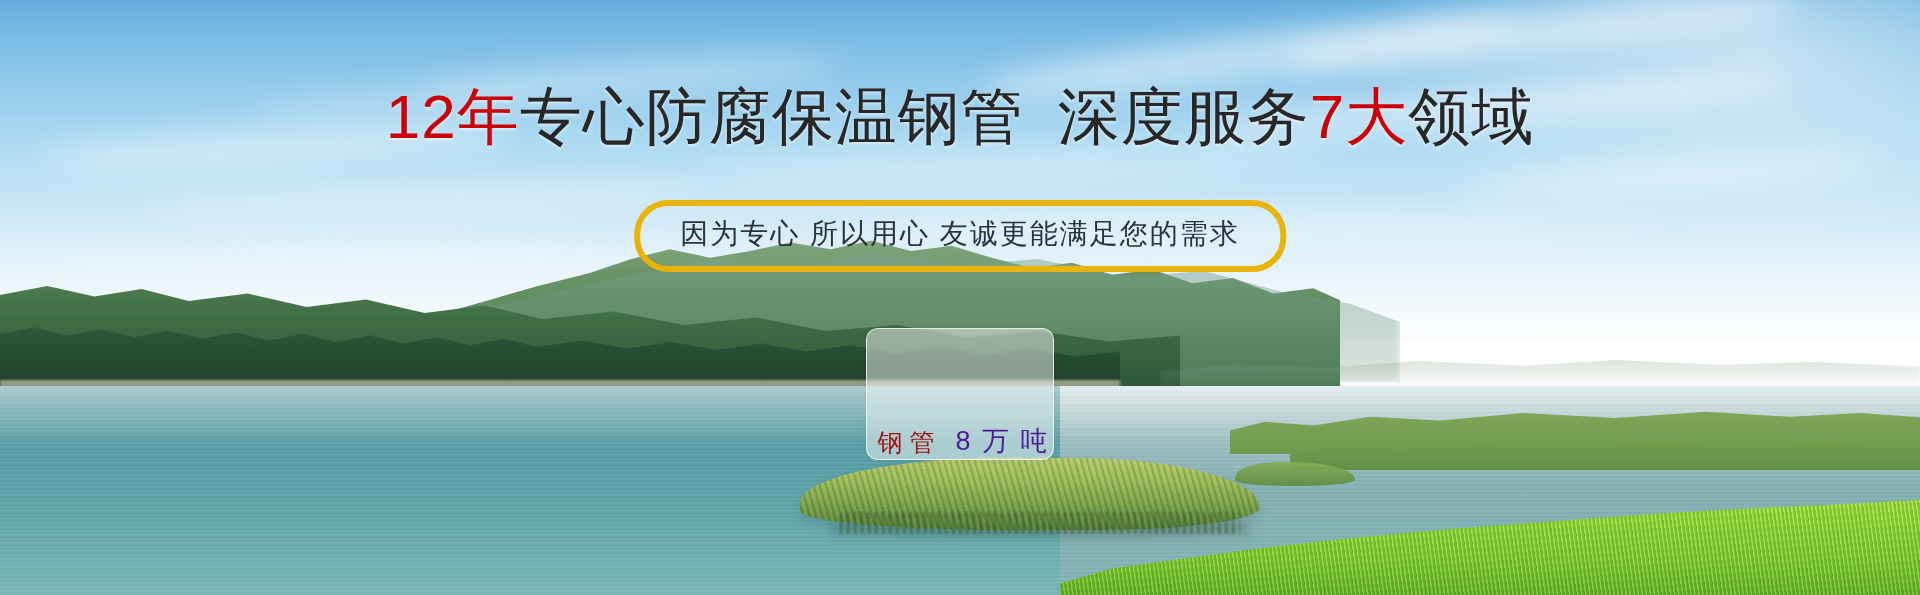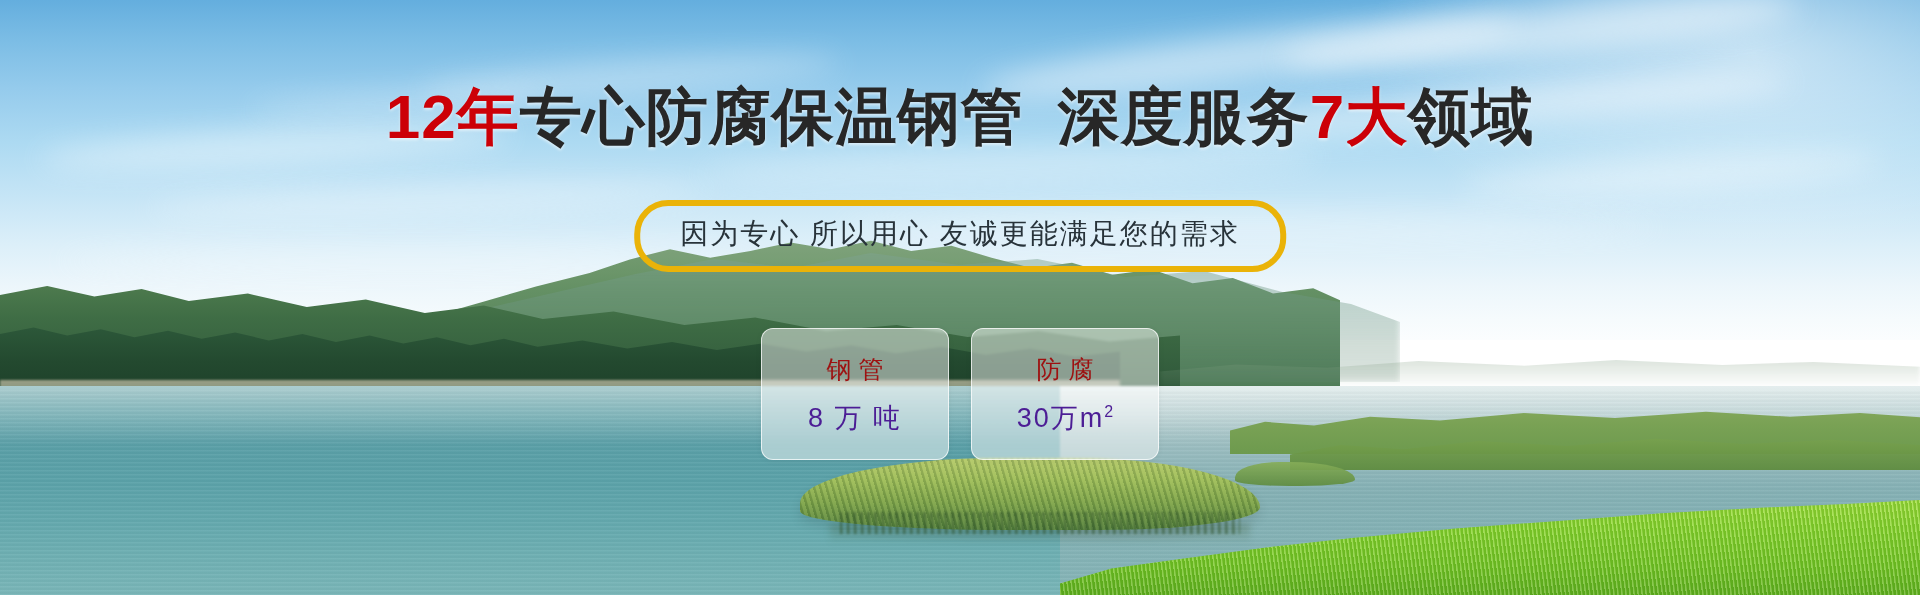--- a/index.html
+++ b/index.html
@@ -242,21 +242,21 @@
     opacity: .92;
   }
 
   
   .headline {
     position: absolute;
     left: 0; top: 84px;
     width: 1920px;
     text-align: center;
     font-size: 62px;
-    font-weight: bold;
+    font-weight: normal;
     letter-spacing: 1px;
     line-height: 1.05;
     white-space: nowrap;
     text-shadow: 0 2px 3px rgba(255,255,255,0.55);
   }
   .headline .red { color: #cc0007; }
   .headline .dark { color: #272727; }
   .headline .gap { display: inline-block; width: 34px; }
 
   
@@ -285,22 +285,21 @@
     gap: 22px;
   }
   .card {
     width: 186px;
     height: 130px;
     border-radius: 12px;
     background: rgba(255,255,255,0.48);
     border: 1px solid rgba(255,255,255,0.72);
     box-shadow: 0 1px 6px rgba(0,0,0,0.05);
     display: flex;
-    flex-direction: column;
-    align-items: center;
+    align-items: flex-end;
     justify-content: center;
     gap: 14px;
     backdrop-filter: blur(1px);
   }
   .card-label {
     color: #9e1111;
     font-size: 25px;
     letter-spacing: 7px;
     text-indent: 7px;
     font-weight: normal;
@@ -366,22 +365,16 @@
 
   <div class="cards">
 
     <div class="card">
       <div class="card-label">钢管</div>
       <div class="card-value">
         <span>8 万 吨</span>
       </div>
     </div>
 
-    <div class="card">
-      <div class="card-label">防腐</div>
-      <div class="card-value">
-        <span>30万m</span><sup>2</sup>
-      </div>
-    </div>
 
 
   </div>
 </div>
 
 </body></html>

